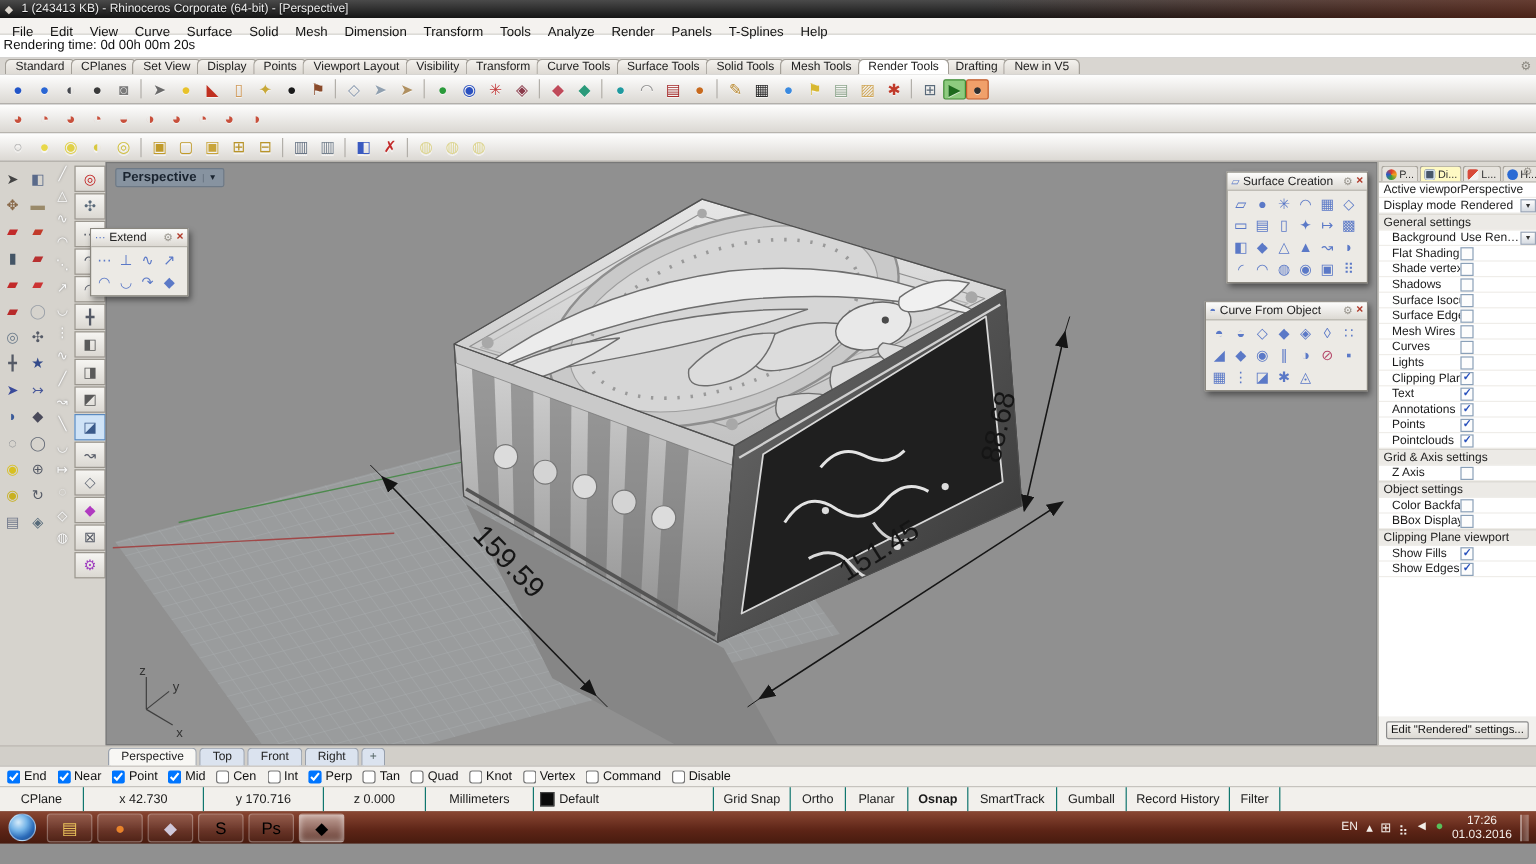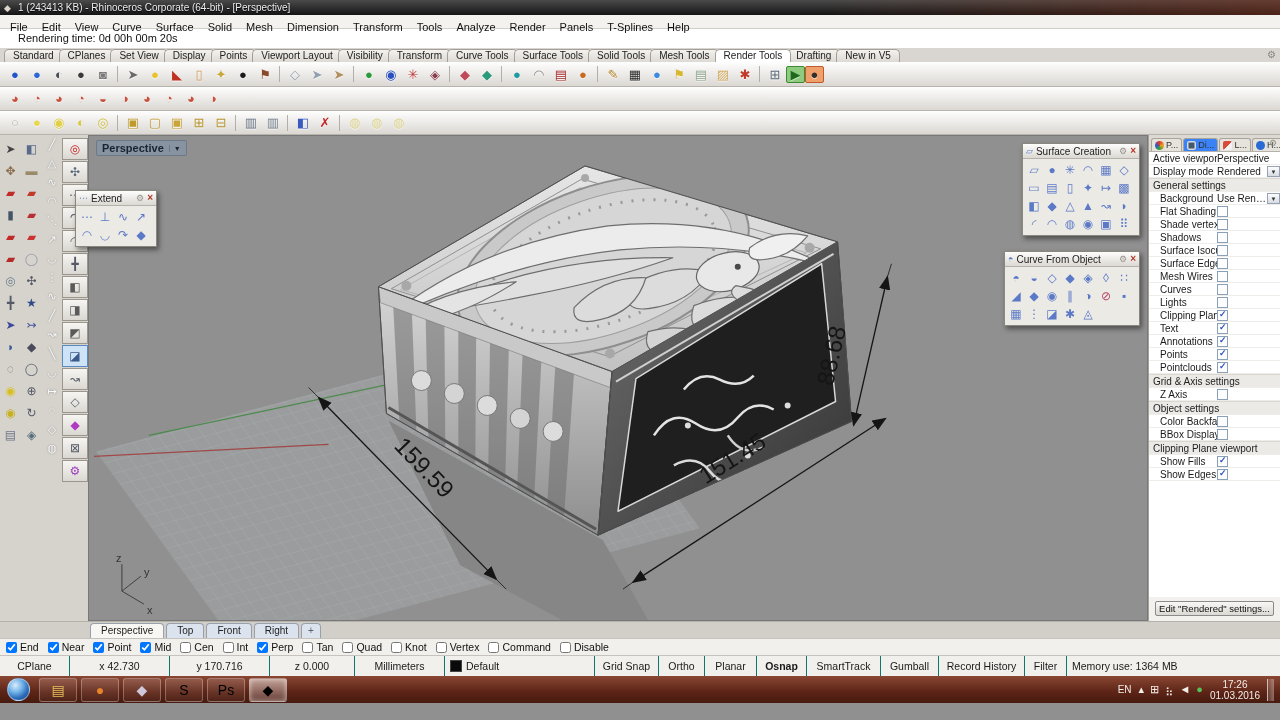--- a/index.html
+++ b/index.html
@@ -10,21 +10,21 @@
   .titlebar{height:15px;background:linear-gradient(#4a4a4a,#151515);display:flex;align-items:center;padding:0 4px;position:relative;}
   .titlebar::after{content:"";position:absolute;right:0;top:0;bottom:0;width:460px;background:linear-gradient(90deg,rgba(0,0,0,0),rgba(128,48,26,.5));}
   .app-icon{width:10px;height:10px;color:#dcd6ce;font-size:9px;line-height:10px;margin-right:4px;}
   .title-text{color:#ececec;font-size:10px;white-space:nowrap;text-shadow:0 1px 1px #000;}
 
   
   .menubar{height:14px;background:#f4f2ef;display:flex;align-items:center;font-size:11px;padding-left:3px;border-bottom:1px solid #d2cfca;color:#111;}
   .menu-item{padding:0 7px;cursor:default;margin-top:10px;}
 
   
-  .cmd-history{height:19px;background:#fff;font-size:11px;padding:3px 18px 0;color:#111;}
+  .cmd-history{height:19px;background:#fff;font-size:11px;padding:3px 3px 0;color:#111;}
   .cmd-line{height:17px;background:#fff;font-size:11px;padding:2px 5px 0;color:#111;border-top:1px solid #eceae6;border-bottom:1px solid #99958f;}
 
   
   .tabstrip{height:14px;background:#d9d6d1;display:flex;align-items:flex-end;padding-left:4px;position:relative;}
   .ttab{font-size:10px;line-height:12px;padding:0 8px;background:linear-gradient(#f4f2ee,#ddd9d3);border:1px solid #a39f98;border-bottom:none;border-radius:5px 5px 0 0;margin-right:-4px;white-space:nowrap;color:#222;position:relative;z-index:1;}
   .ttab.active{background:#fff;z-index:3;font-weight:normal;}
   .strip-gear{position:absolute;right:4px;top:1px;color:#8a877f;font-size:10px;z-index:4;}
 
   
   .toolbar{display:flex;align-items:center;background:linear-gradient(#fefefe,#dbd8d3);border-bottom:1px solid #b7b4ae;padding-left:4px;}
@@ -62,21 +62,21 @@
   .fp-grid{display:flex;flex-wrap:wrap;padding:2px;}
   .fi{width:18px;height:18px;display:flex;align-items:center;justify-content:center;font-size:12px;color:#5b79c7;}
   #fp-surface{left:1022px;top:8px;width:118px;}
   #fp-curvefrom{left:1004px;top:116px;width:136px;}
   #fp-extend{left:75px;top:55px;width:82px;}
 
   
   .rpanel{width:132px;background:#f2f1ee;border-left:1px solid #a5a29b;display:flex;flex-direction:column;font-size:10px;position:relative;}
   .rtabs{height:17px;display:flex;background:#dcd9d3;border-bottom:1px solid #b5b2ab;align-items:flex-end;padding:1px 14px 0 2px;position:relative;}
   .rtab{display:flex;align-items:center;gap:2px;padding:1px 3px;font-size:9px;border:1px solid #a8a49c;border-bottom:none;border-radius:3px 3px 0 0;background:#e6e3dd;margin-right:1px;color:#333;}
-  .rtab.active{background:#3b82f6;}
+  .rtab.active{background:#fef9c3;}
   .ti{width:9px;height:9px;display:inline-block;border-radius:2px;}
   .ti-properties{border-radius:50%;background:conic-gradient(#e03a2a,#f0a020,#3aa03a,#2a5ac8,#e03a2a);}
   .ti-display{background:#48586a;box-shadow:inset 0 0 0 1.5px #cfdcea;}
   .ti-layers{background:linear-gradient(135deg,#d84a3a 55%,#f2f2f2 55%);}
   .ti-help{border-radius:50%;background:#2a6ad4;color:#fff;font-size:7px;line-height:9px;text-align:center;}
   .rtab-gear{position:absolute;right:3px;top:3px;color:#97938b;font-size:9px;}
   .prows{flex:1;background:#fff;overflow:hidden;}
   .prow{display:flex;align-items:center;height:13px;border-bottom:1px solid #efede9;padding-left:4px;position:relative;color:#1a1a1a;}
   .prow .plabel{width:64px;white-space:nowrap;overflow:hidden;flex:0 0 auto;}
   .prow.child .plabel{padding-left:7px;}
@@ -1050,21 +1050,20 @@
       <span class="scell" style="width: 90px;">Millimeters</span>
       <span class="scell swatch left" style="width: 150px;">Default</span>
       <span class="scell" style="width: 64px;">Grid Snap</span>
       <span class="scell" style="width: 46px;">Ortho</span>
       <span class="scell" style="width: 52px;">Planar</span>
       <span class="scell bold" style="width: 50px;">Osnap</span>
       <span class="scell" style="width: 74px;">SmartTrack</span>
       <span class="scell" style="width: 58px;">Gumball</span>
       <span class="scell" style="width: 86px;">Record History</span>
       <span class="scell" style="width: 42px;">Filter</span>
-      <span class="scell grow left">Memory use: 1364 MB</span>
     </div>
 
   <div class="taskbar">
     <span class="orb"></span>
     <span style="display:flex;gap:4px">
 
         <span class="tbtn">
           <i class="badge" style="color: rgb(232, 192, 90);">▤</i>
         </span>
 

